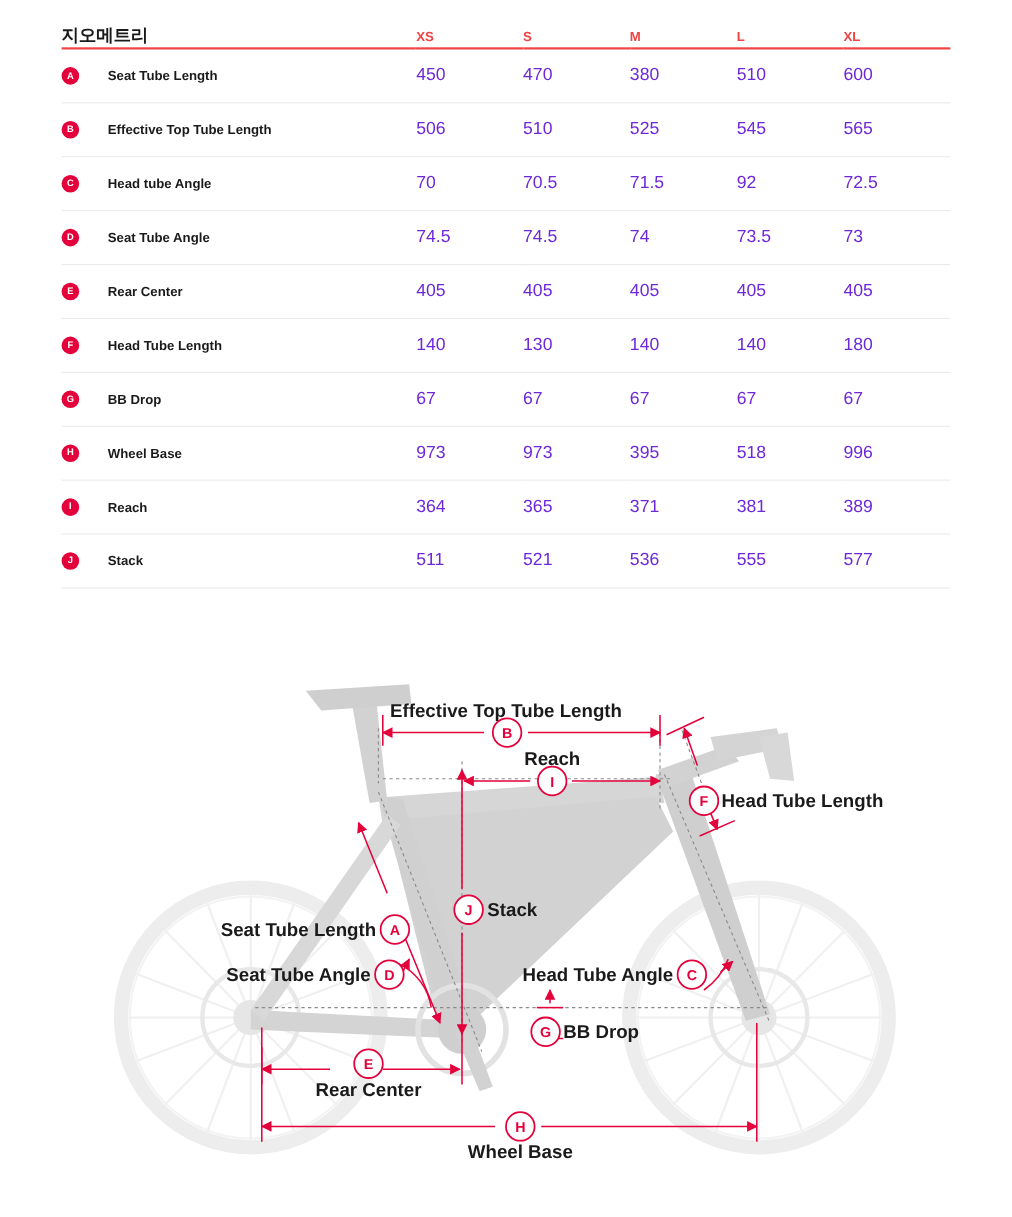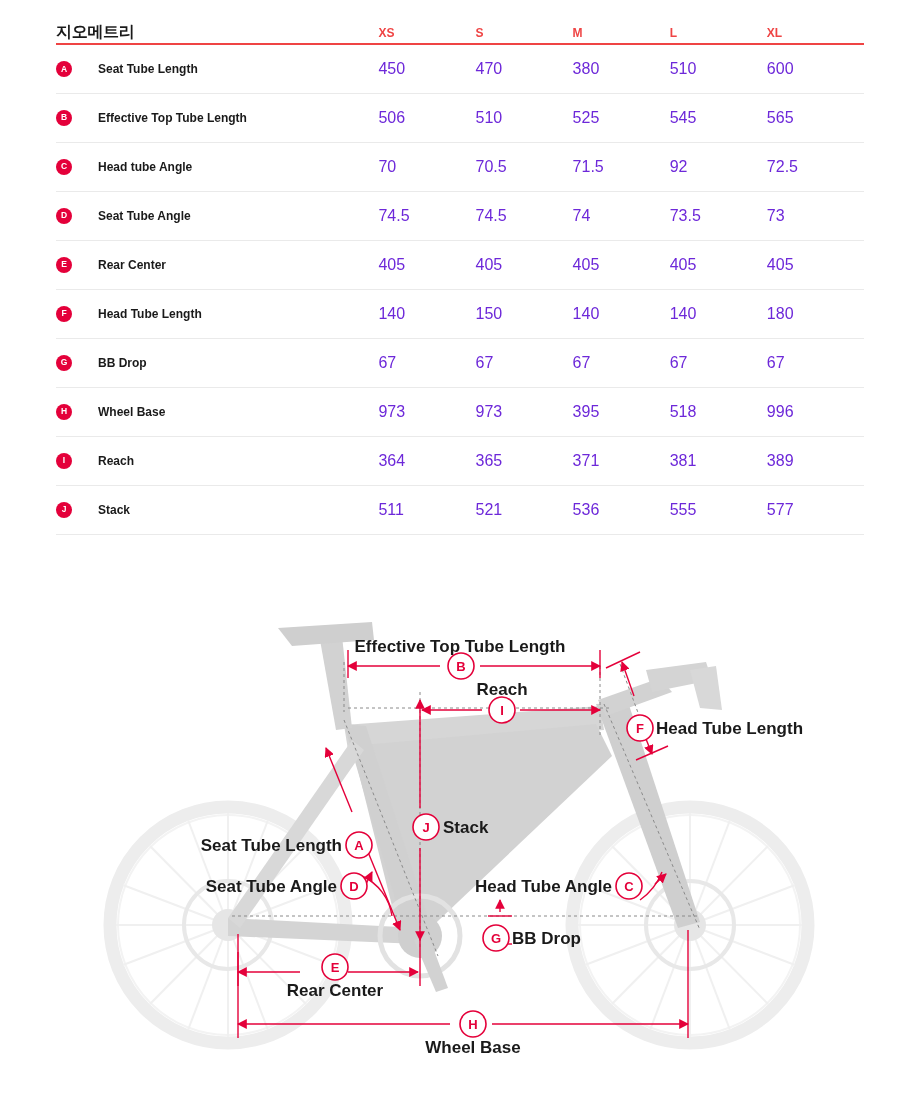--- a/index.html
+++ b/index.html
@@ -194,21 +194,21 @@
         </tr>
 
         <tr>
           <td class="label-cell">
             <span class="label-inner">
               <span class="badge">F</span>
               <span>Head Tube Length</span>
             </span>
           </td>
           <td>140</td>
-          <td>150</td>
+          <td>130</td>
           <td>140</td>
           <td>140</td>
           <td>180</td>
         </tr>
 
         <tr>
           <td class="label-cell">
             <span class="label-inner">
               <span class="badge">G</span>
               <span>BB Drop</span>

